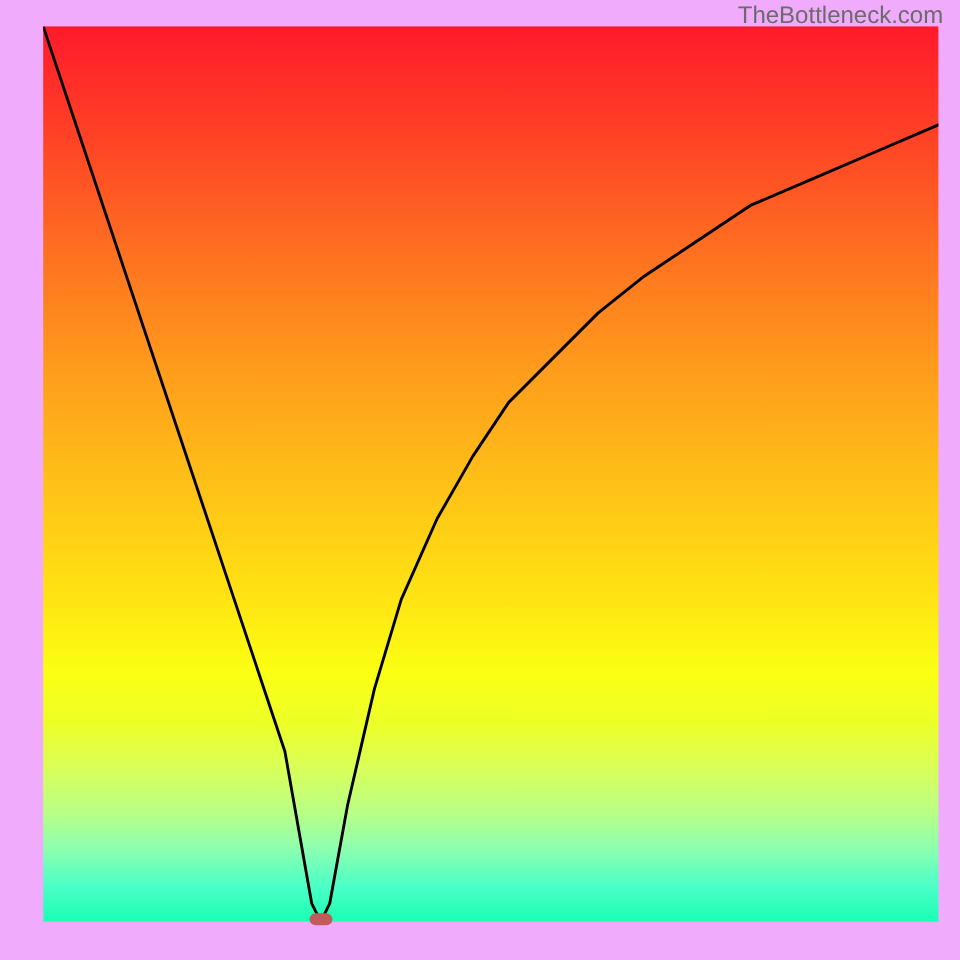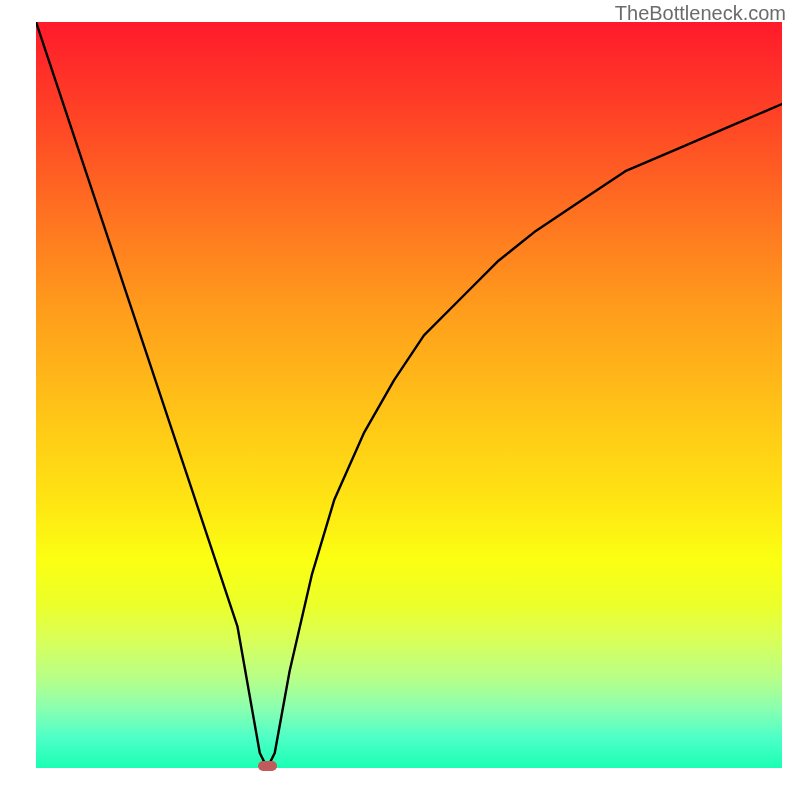--- a/index.html
+++ b/index.html
@@ -1,21 +1,21 @@
 <!DOCTYPE html>
 <html><head>
 <meta charset="utf-8">
 <style>
   * { margin: 0; padding: 0; box-sizing: border-box; }
   html, body { width: 800px; height: 800px; overflow: hidden; background: #000; }
   .frame {
     position: absolute;
     left: 0; top: 0;
     width: 800px; height: 800px;
-    background: #ffffff;
+    background: #f0abfc;
   }
   .plot-area {
     position: absolute;
     left: 36px;
     top: 22px;
     width: 746px;
     height: 746px;
     background: linear-gradient(to bottom,
       #ff1a2b 0%,
       #ff4126 12%,

